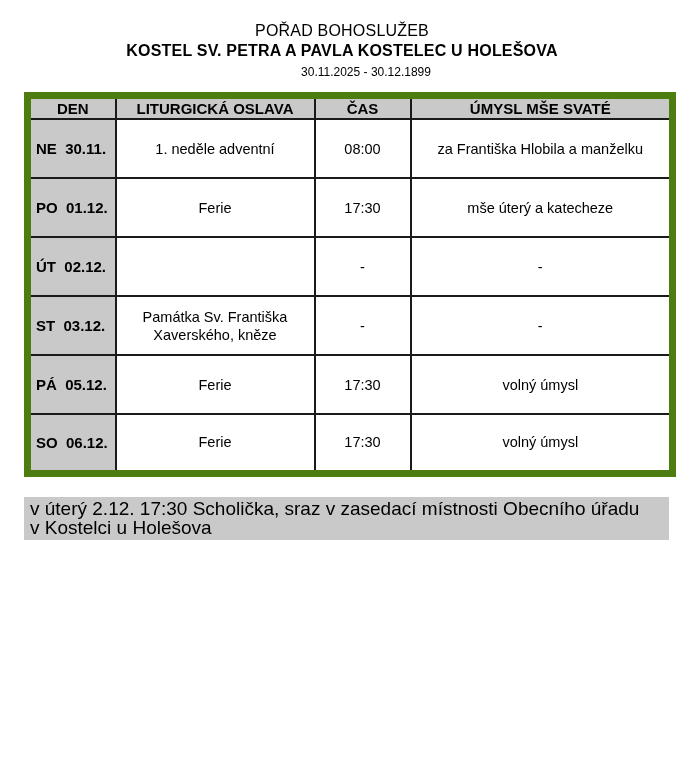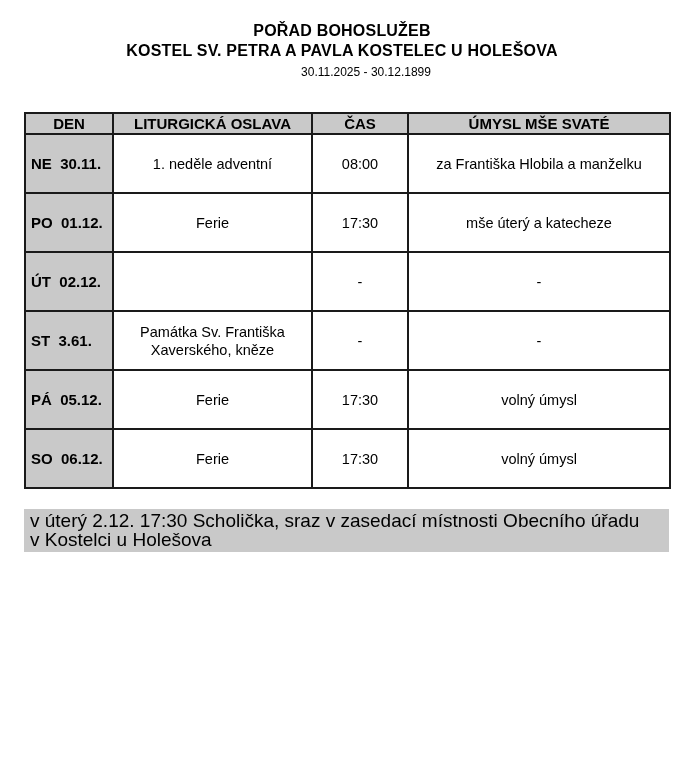--- a/index.html
+++ b/index.html
@@ -14,30 +14,30 @@
     height: 768px;
     font-family: "Liberation Sans", sans-serif;
     color: var(--ink);
     overflow: hidden;
   }
   .doc-header {
     text-align: center;
     padding-top: 21px;
     line-height: 20px;
   }
-  .title-line1 { font-size: 16px; font-weight: bold; letter-spacing: .2px; }
+  .title-line1 { font-size: 16px; font-weight: normal; letter-spacing: .2px; }
   .title-line2 { font-size: 16px; font-weight: bold; letter-spacing: .2px; }
   .title-line3 { font-size: 12px; font-weight: normal; margin-top: 1px; margin-left: 48px; }
 
   table.schedule {
     border-collapse: collapse;
     table-layout: fixed;
     width: 645px;
-    margin: 30px 0 0 24px;
-    border: 2px solid #4d7c0f;
+    margin: 10px 0 0 24px;
+    border: 7px solid #4d7c0f;
     padding-left: 20px;
   }
   .schedule th, .schedule td {
     border: 2px solid var(--border);
     font-size: 14.5px;
     text-align: center;
     vertical-align: middle;
     overflow: hidden;
   }
   .schedule thead tr { height: 21px; }
@@ -123,21 +123,21 @@
       <td class="text-cell">17:30</td>
       <td class="text-cell">mše úterý a katecheze</td>
     </tr>
     <tr>
       <td class="day-cell">ÚT  02.12.</td>
       <td class="text-cell"></td>
       <td class="text-cell">-</td>
       <td class="text-cell">-</td>
     </tr>
     <tr>
-      <td class="day-cell">ST  3.61.</td>
+      <td class="day-cell">ST  03.12.</td>
       <td class="text-cell">Památka Sv. Františka Xaverského, kněze</td>
       <td class="text-cell">-</td>
       <td class="text-cell">-</td>
     </tr>
     <tr>
       <td class="day-cell">PÁ  05.12.</td>
       <td class="text-cell">Ferie</td>
       <td class="text-cell">17:30</td>
       <td class="text-cell">volný úmysl</td>
     </tr>

